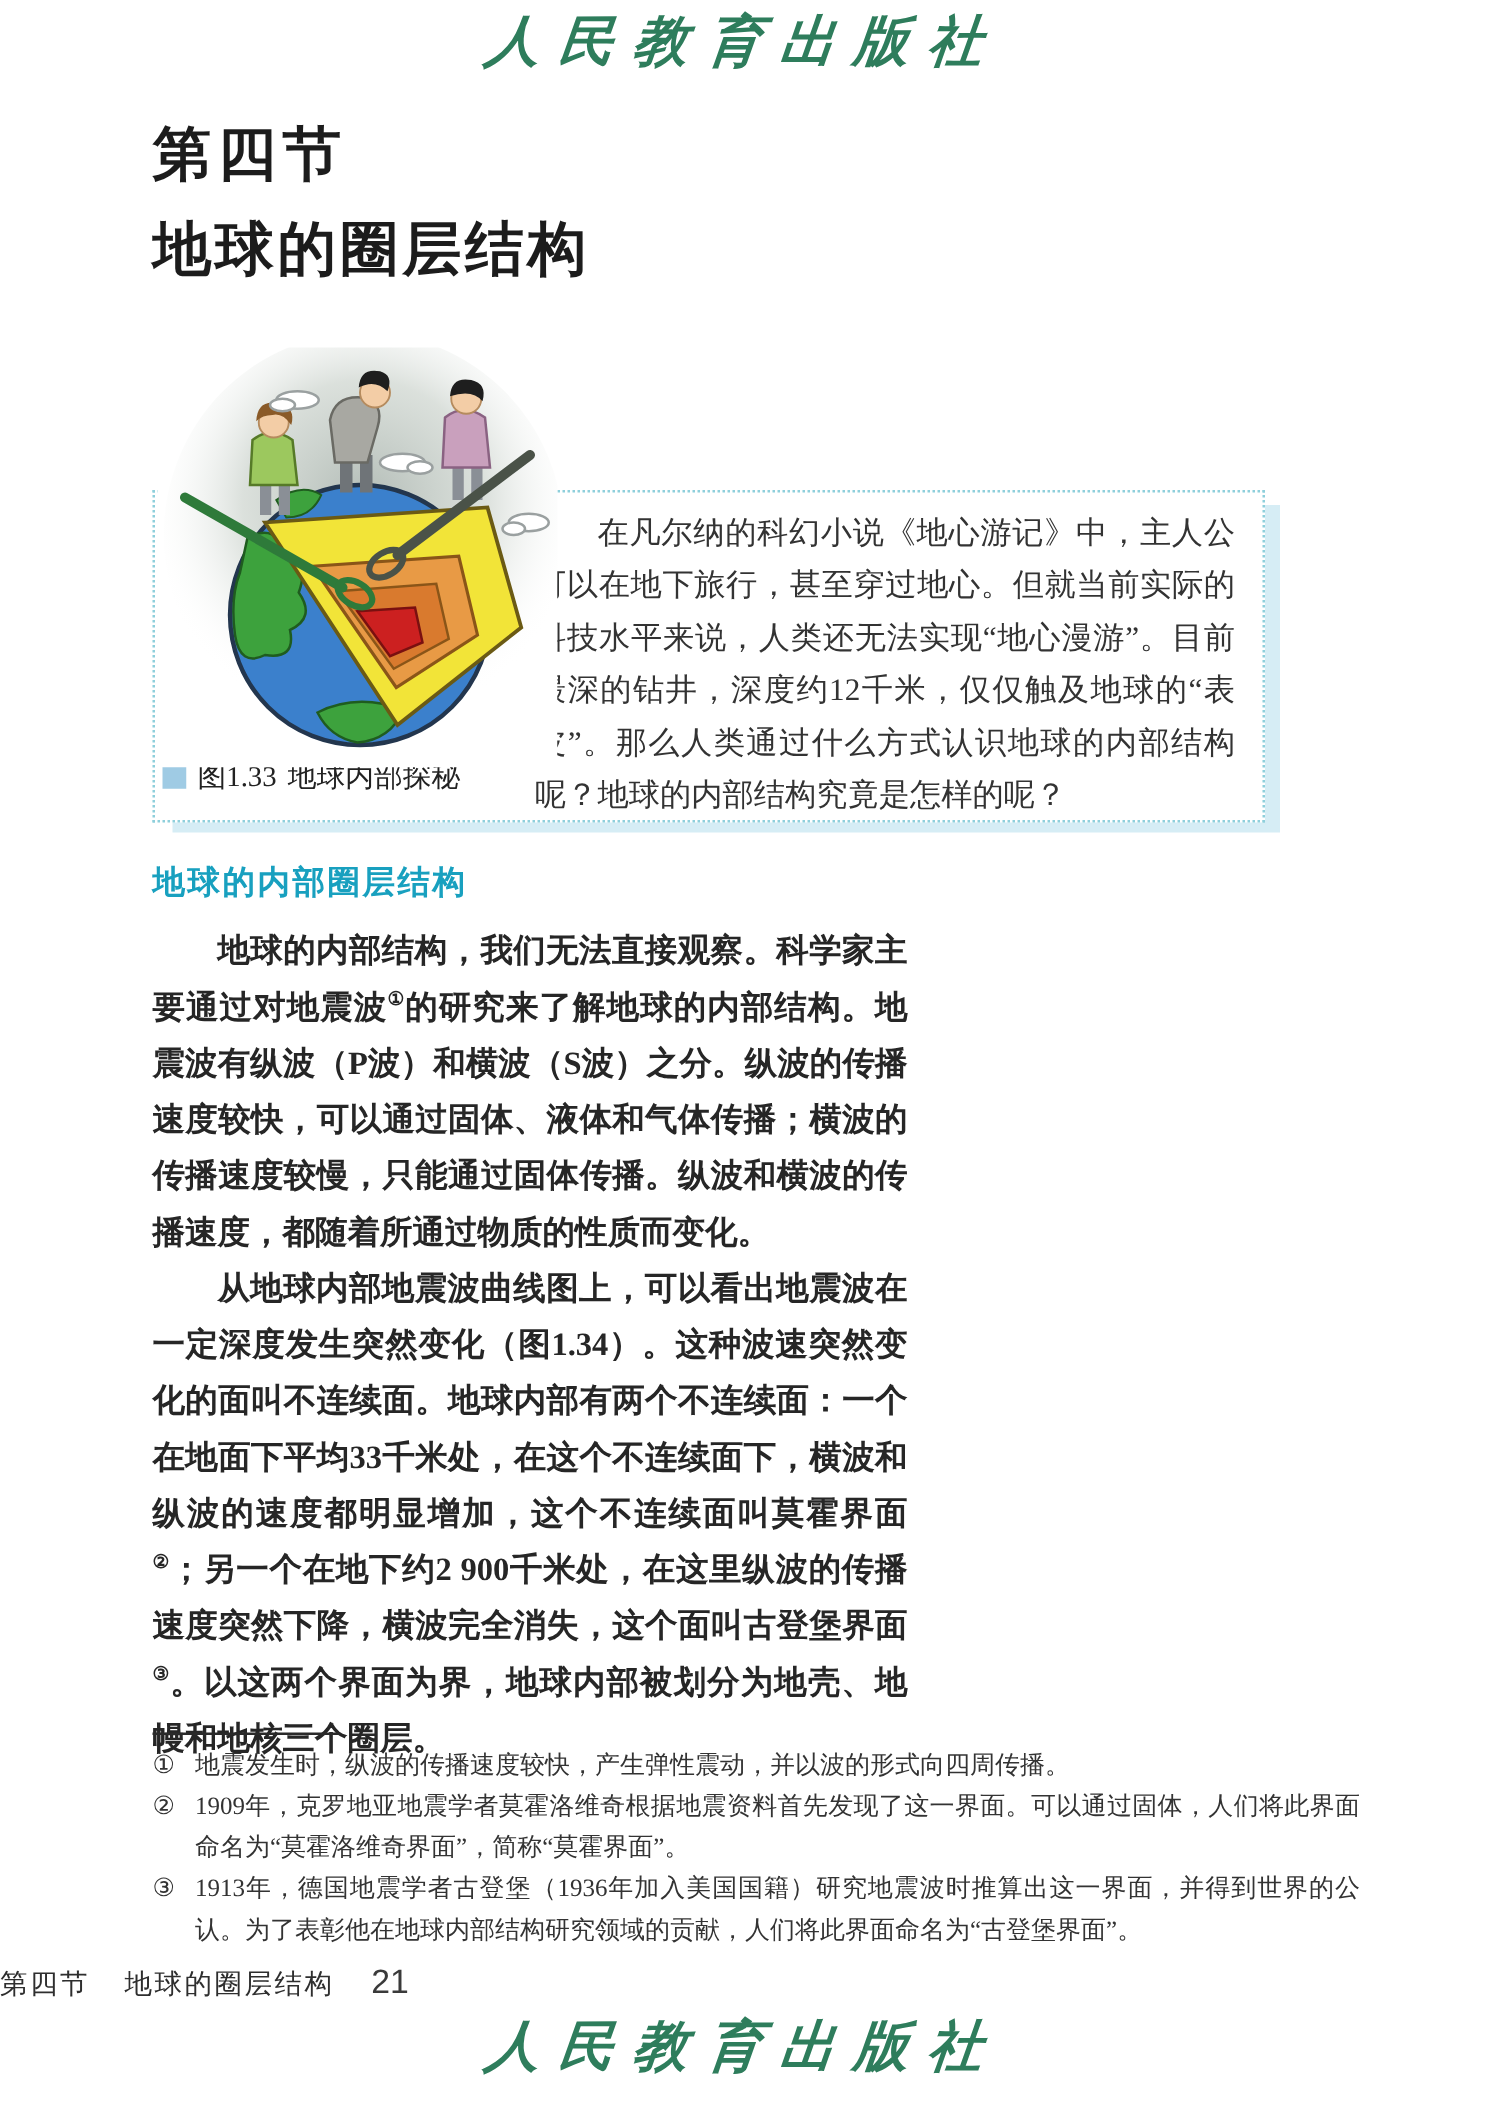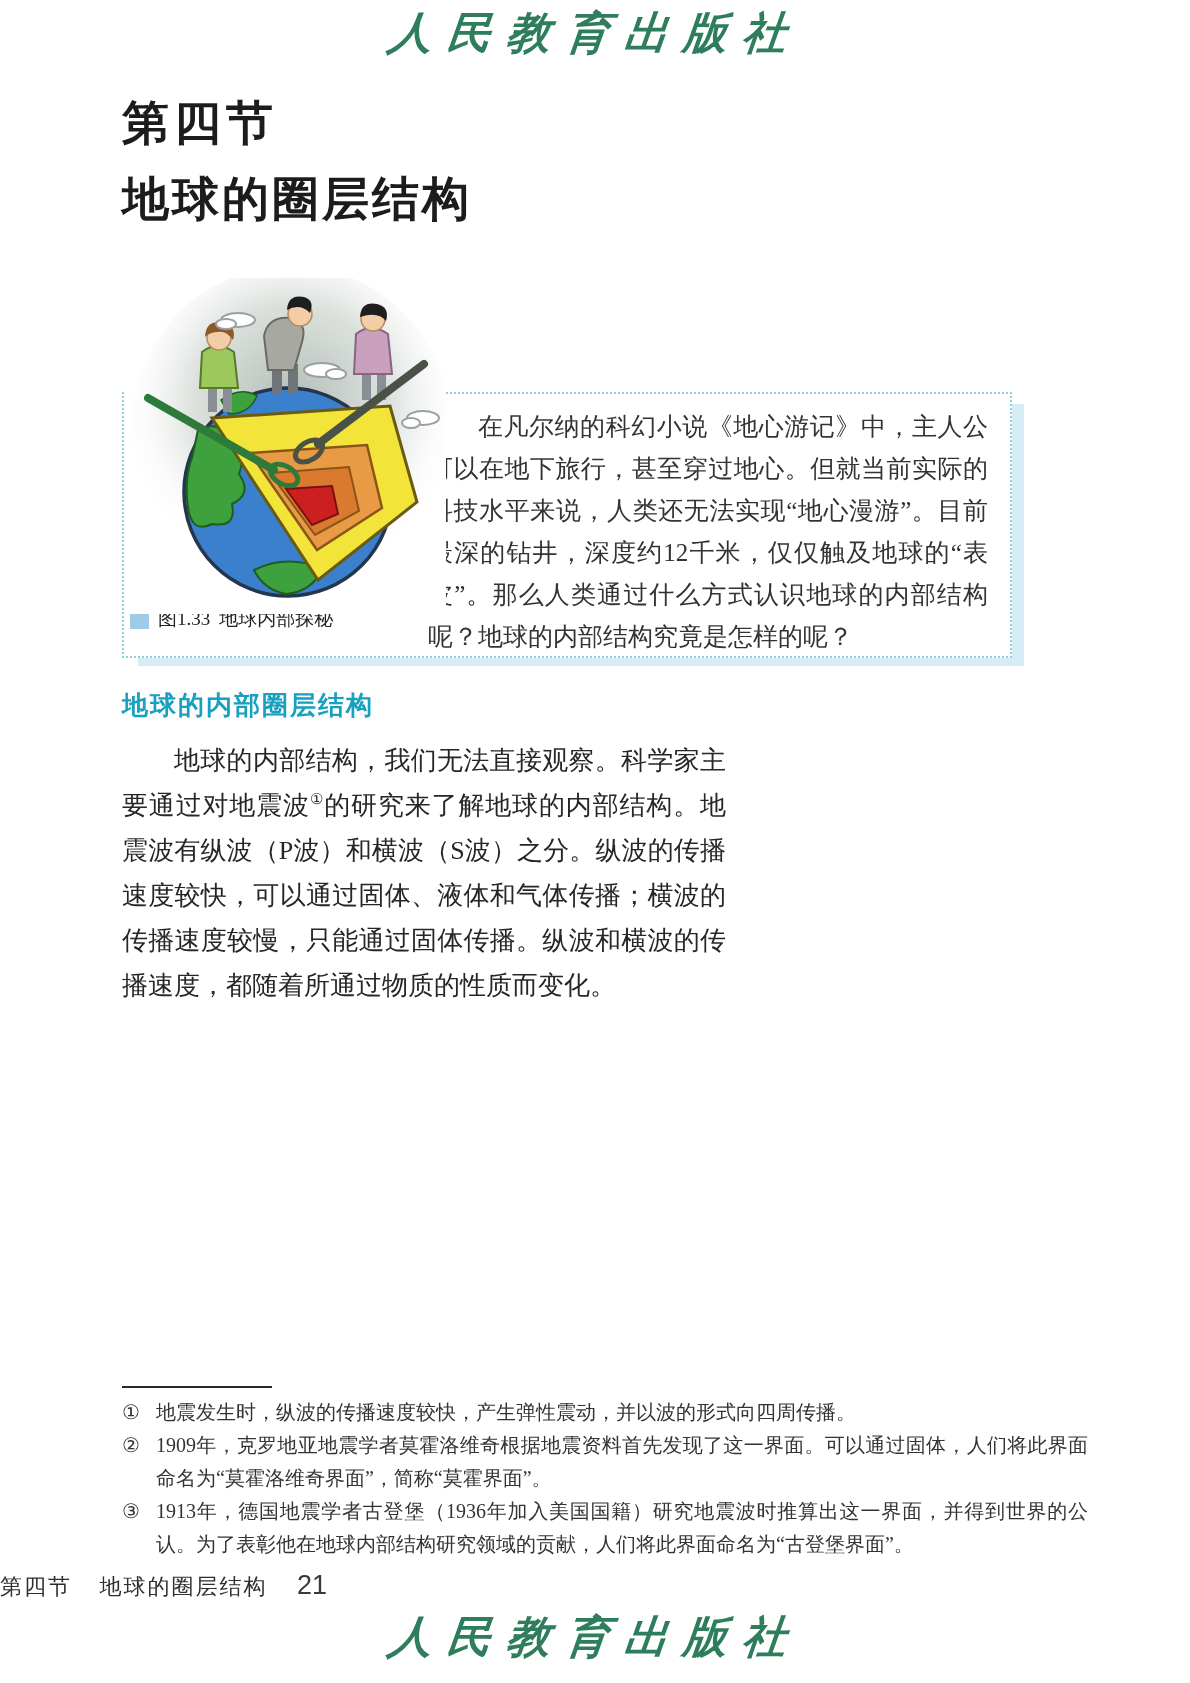--- a/index.html
+++ b/index.html
@@ -29,36 +29,36 @@
     position:absolute; left:122px; top:392px; width:886px; height:262px;
     border:2px dotted #8ecfdb; background:#fff;
     box-shadow:14px 10px 0 -2px #d6edf5;
   }
   .intro-text {
     position:absolute; left:304px; top:12px; width:560px; margin:0;
     font-size:25px; line-height:42px; text-align:justify; text-indent:2em; color:#333;
   }
   .figure-caption {
     position:absolute; left:6px; top:212px; display:flex; align-items:center; gap:9px;
-    font-size:19px; color:#222;
+    font-size:23px; color:#222;
   }
   .cap-square { width:19px; height:19px; background:#9fcbe4; flex:0 0 auto; }
 
   .illus { position:absolute; left:126px; top:278px; width:320px; height:336px; }
 
   .teal-heading {
     position:absolute; left:122px; top:688px; margin:0;
     font-family:"Liberation Sans","DejaVu Sans",sans-serif;
     font-size:26px; font-weight:bold; letter-spacing:2px; color:#18a0bf;
   }
 
   .body-text { position:absolute; left:122px; top:738px; width:604px; }
   .para {
     margin:0; font-size:26px; line-height:45px; text-align:justify;
-    text-indent:2em; color:#262626;
+    text-indent:2em; color:#262626;font-weight:bold;
   }
   .para sup { font-size:15px; line-height:0; }
 
   .fn-rule {
     position:absolute; left:122px; top:1386px; width:150px; margin:0;
     border:none; border-top:2px solid #2a2a2a;
   }
   .footnotes { position:absolute; left:122px; top:1396px; width:966px; }
   .footnote { display:flex; font-size:20px; line-height:33px; color:#333; }
   .fn-marker { flex:0 0 34px; }
@@ -162,20 +162,21 @@
           <ellipse cx="297" cy="140" rx="16" ry="7"></ellipse>
           <ellipse cx="285" cy="145" rx="9" ry="5"></ellipse>
         </g>
     </g>
   </svg>
 
   <h2 class="teal-heading">地球的内部圈层结构</h2>
 
   <div class="body-text">
       <p class="para">地球的内部结构，我们无法直接观察。科学家主要通过对地震波<sup>①</sup>的研究来了解地球的内部结构。地震波有纵波（P波）和横波（S波）之分。纵波的传播速度较快，可以通过固体、液体和气体传播；横波的传播速度较慢，只能通过固体传播。纵波和横波的传播速度，都随着所通过物质的性质而变化。</p>
+      <p class="para">从地球内部地震波曲线图上，可以看出地震波在一定深度发生突然变化（图1.34）。这种波速突然变化的面叫不连续面。地球内部有两个不连续面：一个在地面下平均33千米处，在这个不连续面下，横波和纵波的速度都明显增加，这个不连续面叫莫霍界面<sup>②</sup>；另一个在地下约2 900千米处，在这里纵波的传播速度突然下降，横波完全消失，这个面叫古登堡界面<sup>③</sup>。以这两个界面为界，地球内部被划分为地壳、地幔和地核三个圈层。</p>
     </div>
 
   <hr class="fn-rule">
 
   <div class="footnotes">
       <div class="footnote">
         <span class="fn-marker">①</span>
         <span class="fn-text">地震发生时，纵波的传播速度较快，产生弹性震动，并以波的形式向四周传播。</span>
       </div>
       <div class="footnote">

